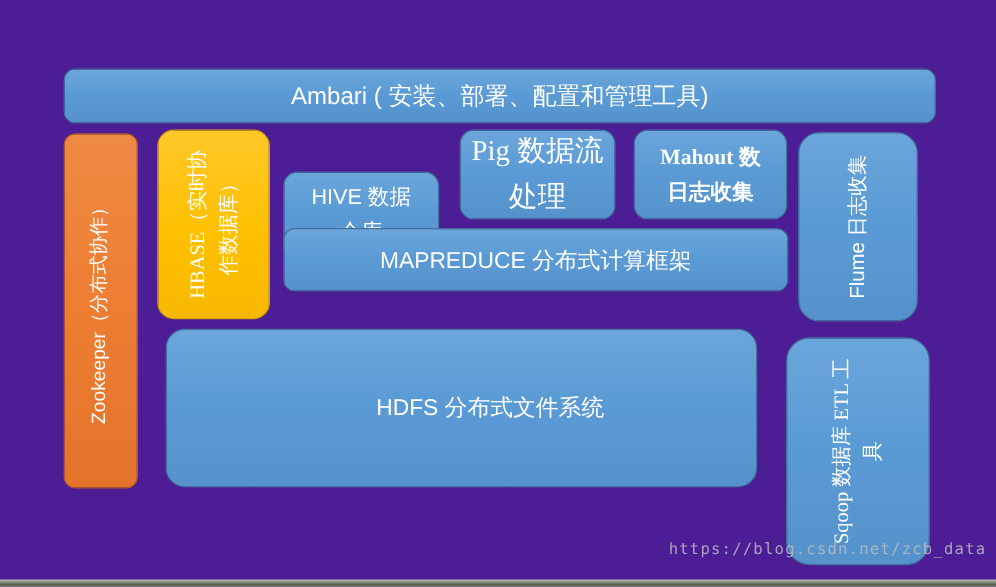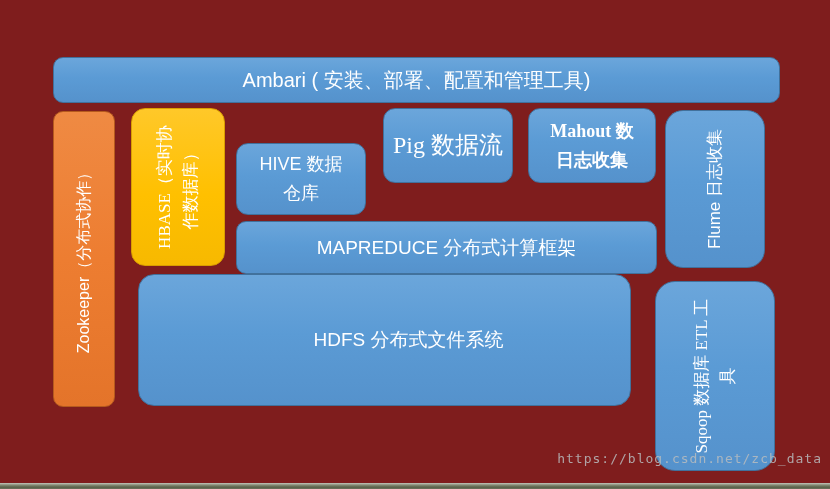--- a/index.html
+++ b/index.html
@@ -1,17 +1,17 @@
 <!DOCTYPE html>
 <html><head>
 <meta charset="utf-8">
 <style>
   html,body{margin:0;padding:0;background:#fff;}
   #canvas{
-    position:relative;width:830px;height:489px;background:#7f1d1d;
+    position:relative;width:830px;height:489px;background:#4c1d95;
     overflow:hidden;font-family:"Liberation Sans",sans-serif;
   }
   .block{
     position:absolute;box-sizing:border-box;color:#ffffff;
     display:flex;align-items:center;justify-content:center;text-align:center;
   }
   .blue{
     background:linear-gradient(180deg,#6ba6db 0%,#5b9bd5 45%,#5592cc 100%);
     border:1.5px solid #41719c;
   }
@@ -26,21 +26,21 @@
   .serif{font-family:"Liberation Serif",serif;}
   .sans{font-family:"Liberation Sans",sans-serif;}
 
   
   #ambari   {left:53px; top:57px;  width:727px;height:46px; border-radius:10px;font-size:20px;}
   #zookeeper{left:53px; top:111px; width:62px; height:296px;border-radius:10px;font-size:16px;}
   #hbase    {left:131px;top:108px; width:94px; height:158px;border-radius:14px;font-size:17px;}
   #hive     {left:236px;top:111px; width:130px;height:72px; border-radius:12px;font-size:18px;margin-top:32px;}
   #pig      {left:383px;top:108px; width:130px;height:75px; border-radius:12px;font-size:24px;}
   #mahout   {left:528px;top:108px; width:128px;height:75px; border-radius:12px;font-size:18px;font-weight:bold;}
-  #mapreduce{left:236px;top:190px; width:421px;height:53px; border-radius:10px;font-size:19px;margin-top:31px;}
+  #mapreduce{left:236px;top:190px; width:421px;height:53px; border-radius:10px;font-size:19px;}
   #flume    {left:665px;top:110px; width:100px;height:158px;border-radius:18px;font-size:17px;}
   #hdfs     {left:138px;top:274px; width:493px;height:132px;border-radius:16px;font-size:19px;padding-left:48px;}
   #sqoop    {left:655px;top:281px; width:120px;height:190px;border-radius:20px;font-size:17px;}
 
   .lines{line-height:1.6;}
   .rot{
     position:absolute;left:50%;top:50%;
     transform:translate(-50%,-50%) rotate(-90deg);
     white-space:nowrap;text-align:center;line-height:1.55;
   }
@@ -82,20 +82,21 @@
   <div id="hive" class="block blue sans">
     <div class="lines">
       <div>HIVE  数据</div>
       <div>仓库</div>
     </div>
   </div>
 
   <div id="pig" class="block blue serif">
     <div class="lines">
       <div>Pig 数据流</div>
+      <div>处理</div>
     </div>
   </div>
 
   <div id="mahout" class="block blue serif">
     <div class="lines">
       <div>Mahout 数</div>
       <div>日志收集</div>
     </div>
   </div>
 

